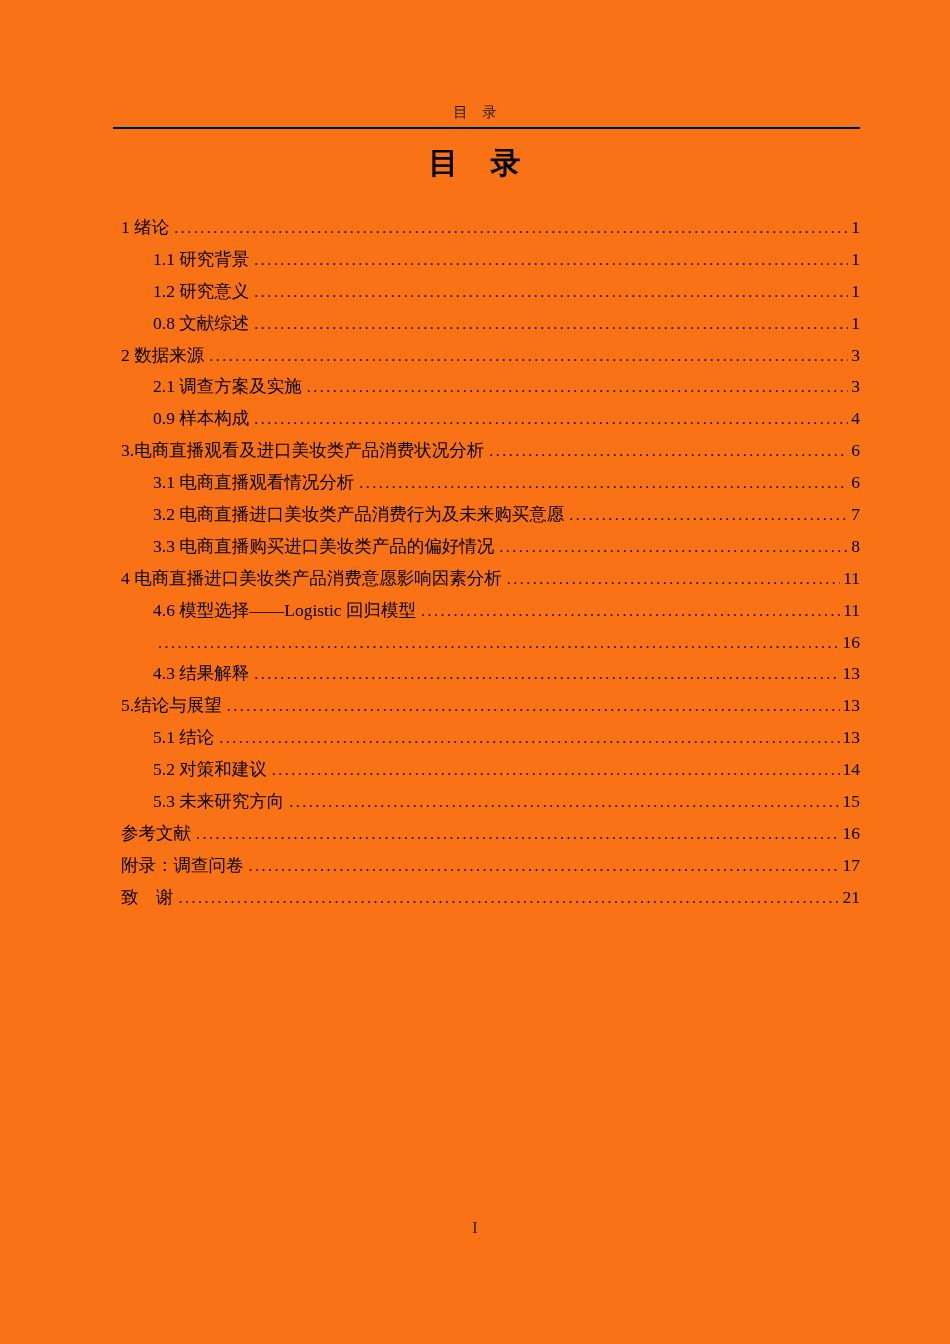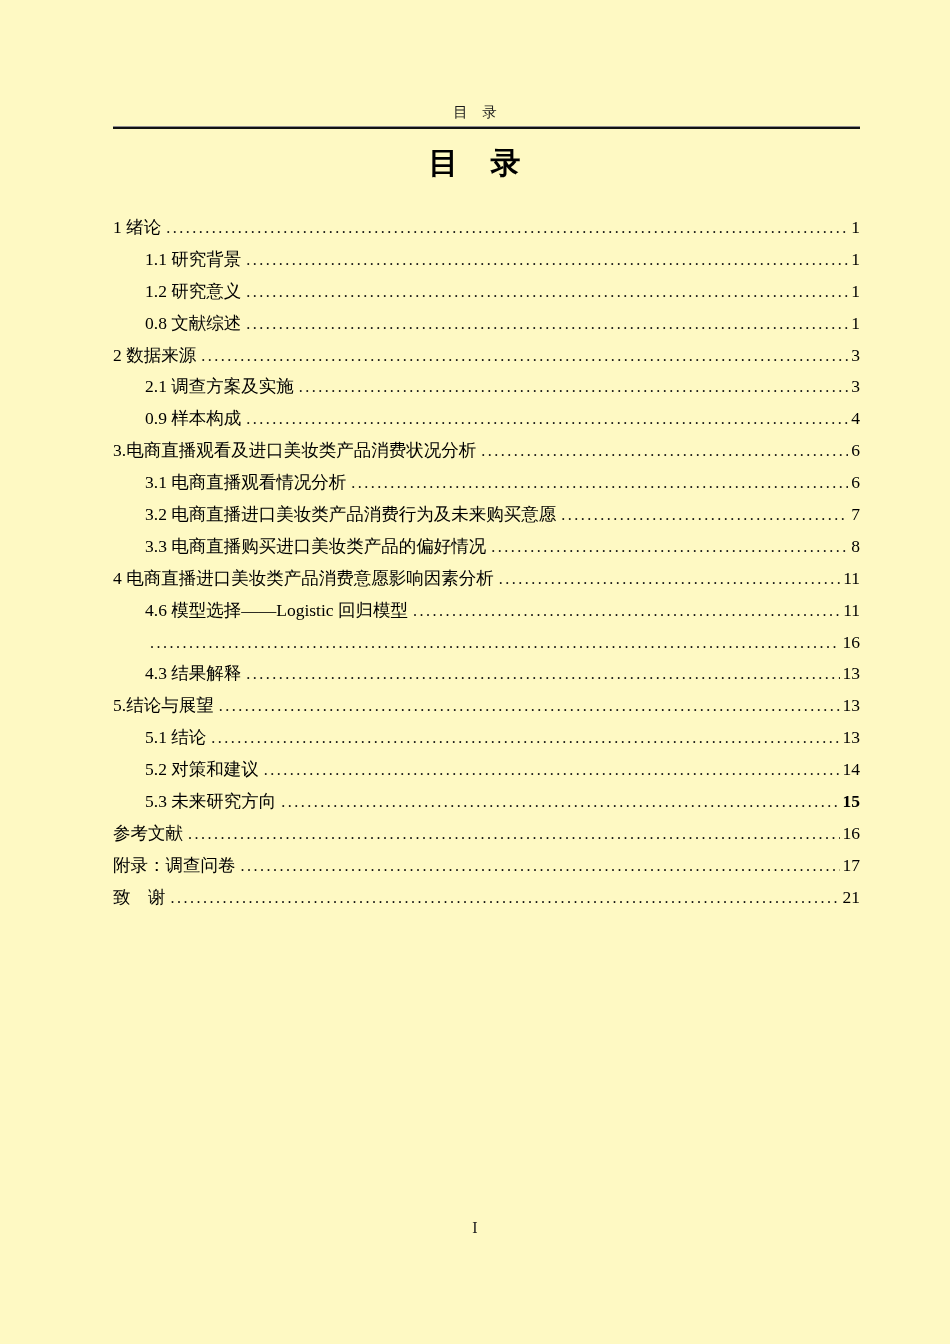--- a/index.html
+++ b/index.html
@@ -5,21 +5,21 @@
   html, body {
     margin: 0;
     padding: 0;
     background: #ffffff;
   }
   .page {
     position: relative;
     width: 950px;
     height: 1344px;
     margin: 0 auto;
-    background: #fef9c3;
+    background: #f97316;
     color: #000000;
     font-family: "Liberation Serif", "DejaVu Serif", serif;
     overflow: hidden;
   }
   .running-head {
     padding-top: 103px;
     text-align: center;
     font-size: 14.5px;
     line-height: 18px;
     color: #1a1a1a;
@@ -42,20 +42,21 @@
   .toc {
     margin: 29px 90px 0 113px;
   }
   .toc-row {
     display: flex;
     align-items: baseline;
     height: 31.9px;
     line-height: 31.9px;
     font-size: 17.5px;
     white-space: nowrap;
+    margin-left: 8px;
   }
   .toc-row.level-2 {
     padding-left: 32px;
   }
   .toc-label {
     flex: 0 0 auto;
     white-space: nowrap;
   }
   .toc-leader {
     flex: 1 1 auto;
@@ -65,21 +66,21 @@
     letter-spacing: 2.5px;
     margin: 0 3px 0 5px;
     color: #111111;
   }
   .toc-page {
     flex: 0 0 auto;
     white-space: nowrap;
     font-size: 17.5px;
   }
   .toc-page.bold {
-    font-weight: 700;
+    font-weight: 400;
   }
   .page-footer {
     position: absolute;
     left: 0;
     right: 0;
     top: 1218px;
     text-align: center;
     font-size: 16px;
     line-height: 20px;
     color: #222222;

